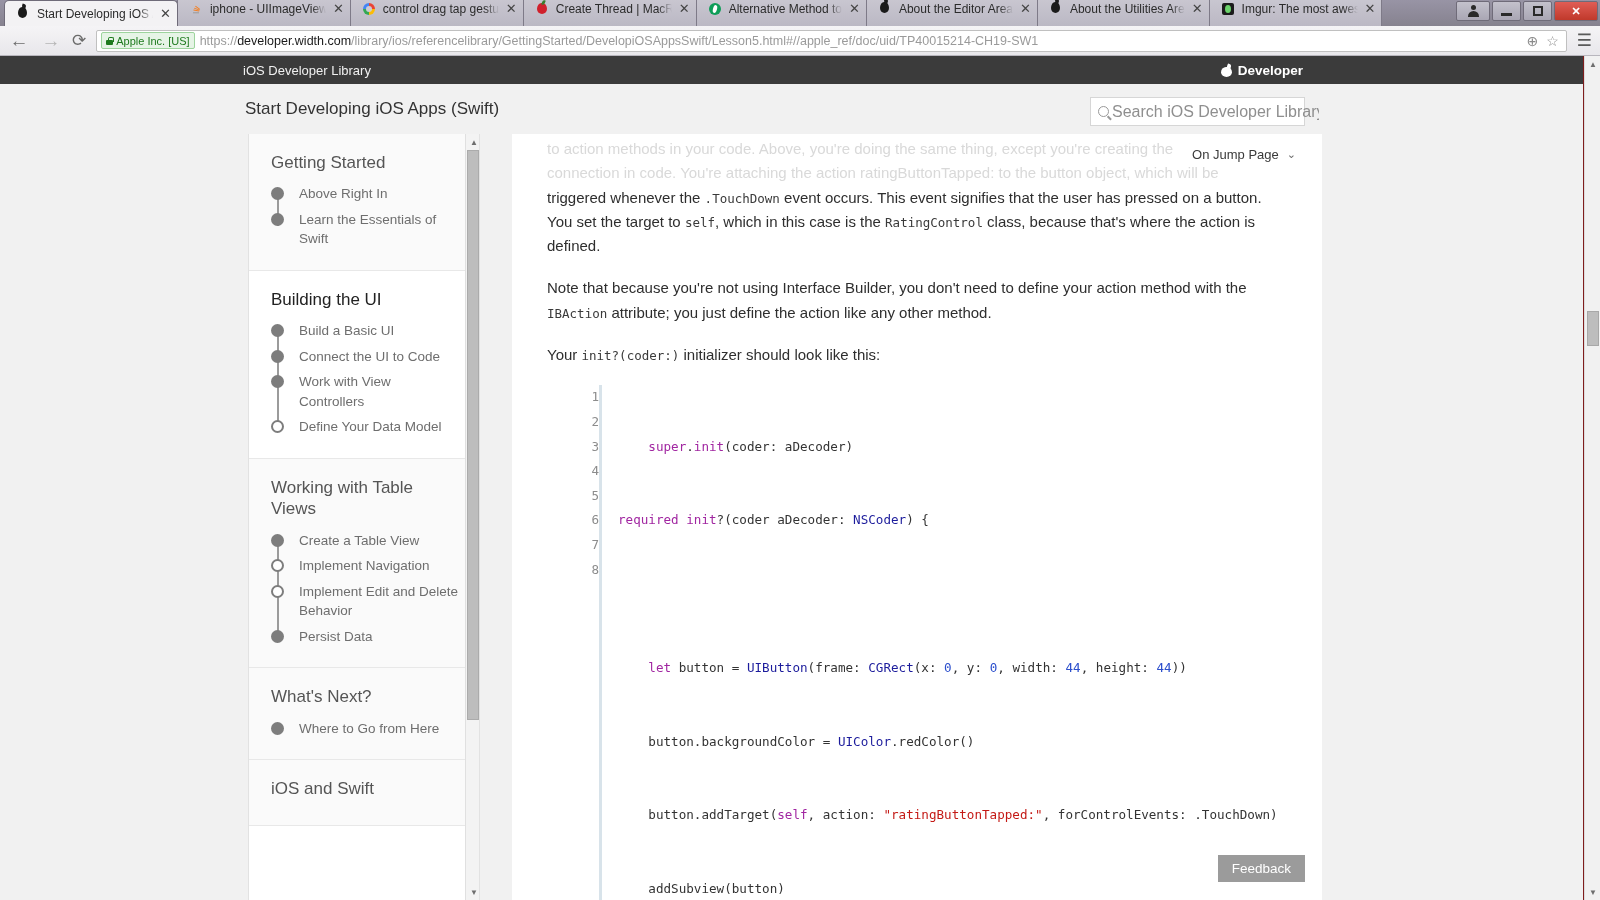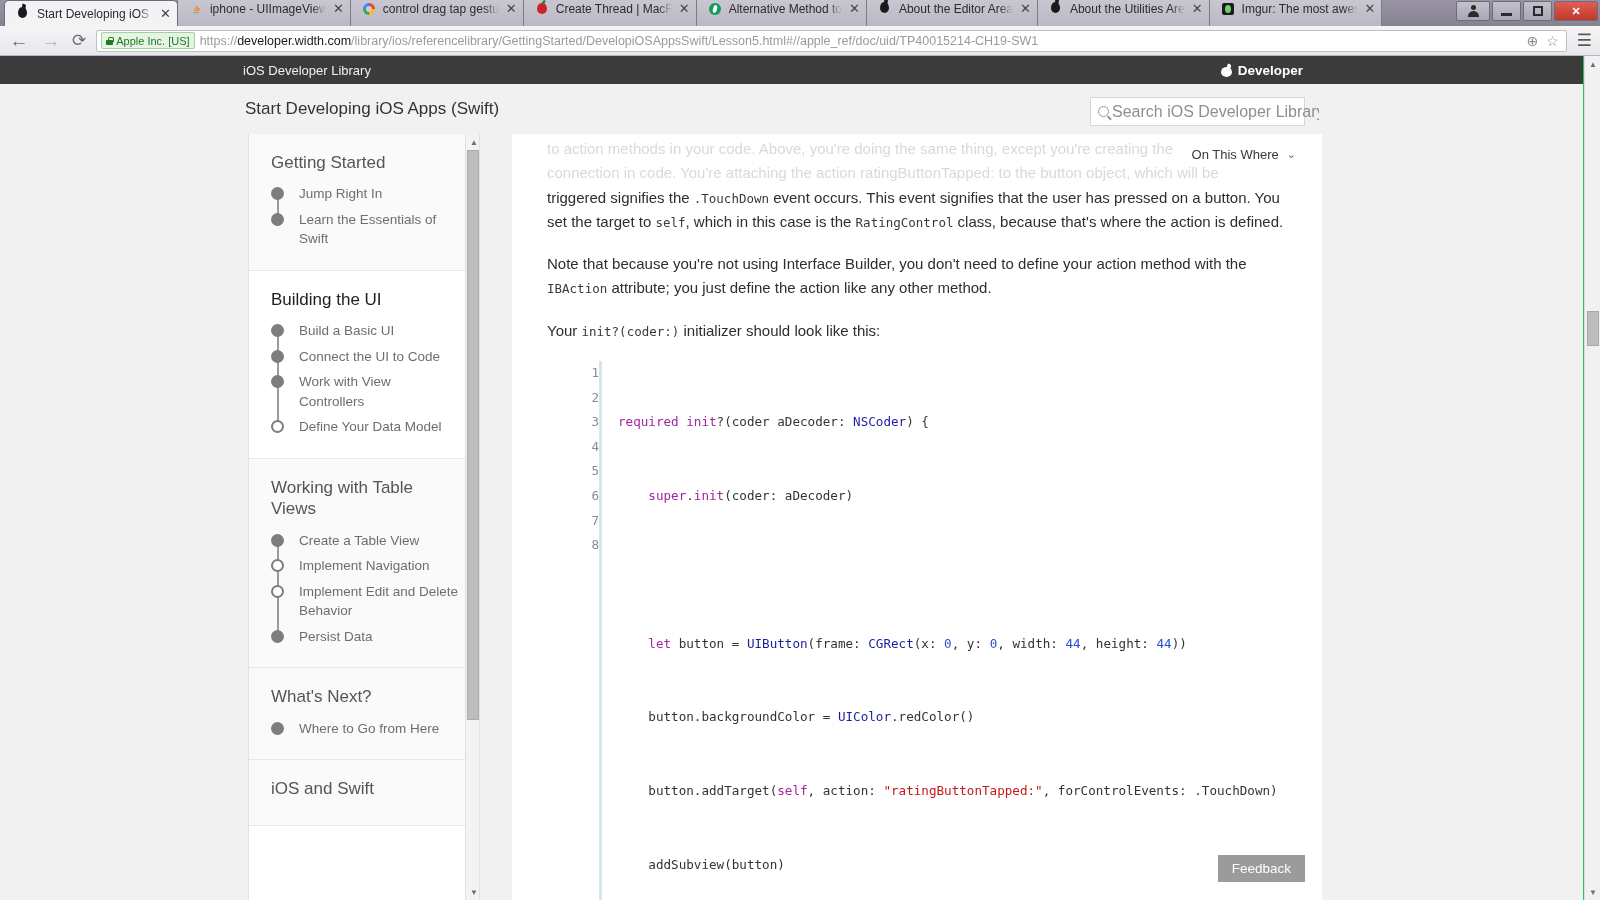--- a/index.html
+++ b/index.html
@@ -178,21 +178,21 @@
   .url-text { white-space: nowrap; overflow: hidden; color: #9a9a9a; }
   .url-text b { color: #1a1a1a; font-weight: normal; }
   .url-icons { margin-left: auto; display: flex; gap: 8px; align-items: center; padding-right: 3px; }
   .zoom-ico, .star-ico { font-size: 14px; color: #8a8a8a; }
   .menu-btn { font-size: 17px; color: #5a5a5a; letter-spacing: 0; }
 
   
   .page {
     position: relative;
     width: 1600px; height: 844px;
-    background: #22c55e;
+    background: #7f1d1d;
     overflow: hidden;
   }
   .page-scroll-col {
     position: absolute; right: 0; top: 0;
     width: 16px; height: 844px;
     background: #f1f1f1;
     border-left: 1px solid #dcdcdc;
   }
   .sb-arrow {
     width: 16px; height: 16px;
@@ -504,21 +504,21 @@
     <div class="body-area">
 
       <div class="sidebar">
 
         <div class="sec">
           <h3>Getting Started</h3>
           <ul class="navlist">
             <div class="connector" style="top:16px;bottom:26px"></div>
             <li>
               <span class="bullet"></span>
-              <span class="nav-label">Jump Right In</span>
+              <span class="nav-label">Above Right In</span>
             </li>
             <li>
               <span class="bullet"></span>
               <span class="nav-label">Learn the Essentials of Swift</span>
             </li>
           </ul>
         </div>
 
         <div class="sec current">
           <h3>Building the UI</h3>
@@ -583,49 +583,49 @@
         <div class="side-sb">
           <div class="sb-arrow">▲</div>
           <div class="side-sb-thumb"></div>
           <div class="sb-arrow bot">▼</div>
         </div>
       </div>
 
       <div class="content">
 
         <div class="otp">
-          <span>On This Where</span>
+          <span>On Jump Page</span>
           <span class="chev">⌄</span>
         </div>
 
         <div class="faded">
           <div>to action methods in your code. Above, you're doing the same thing, except you're creating the</div>
           <div>connection in code. You're attaching the action ratingButtonTapped: to the button object, which will be</div>
         </div>
 
-        <p class="body"><span>triggered signifies the </span><span class="code">.TouchDown</span><span> event occurs. This event signifies that the user has pressed on a button. You set the target to </span><span class="code">self</span><span>, which in this case is the </span><span class="code">RatingControl</span><span> class, because that's where the action is defined.</span></p>
+        <p class="body"><span>triggered whenever the </span><span class="code">.TouchDown</span><span> event occurs. This event signifies that the user has pressed on a button. You set the target to </span><span class="code">self</span><span>, which in this case is the </span><span class="code">RatingControl</span><span> class, because that's where the action is defined.</span></p>
 
         <p class="body"><span>Note that because you're not using Interface Builder, you don't need to define your action method with the </span><span class="code">IBAction</span><span> attribute; you just define the action like any other method.</span></p>
 
         <p class="body intro-line"><span>Your </span><span class="code">init?(coder:)</span><span> initializer should look like this:</span></p>
 
         <div class="codeblock">
           <div class="gutter">
             <div>1</div>
             <div>2</div>
             <div>3</div>
             <div>4</div>
             <div>5</div>
             <div>6</div>
             <div>7</div>
             <div>8</div>
           </div>
           <div class="codebody">
+            <div><span class="pl">    </span><span class="k">super</span><span class="pl">.</span><span class="k">init</span><span class="pl">(coder: aDecoder)</span></div>
             <div><span class="k">required</span> <span class="k">init</span><span class="pl">?(coder aDecoder: </span><span class="t">NSCoder</span><span class="pl">) {</span></div>
-            <div><span class="pl">    </span><span class="k">super</span><span class="pl">.</span><span class="k">init</span><span class="pl">(coder: aDecoder)</span></div>
             <div>&nbsp;</div>
             <div><span class="pl">    </span><span class="k">let</span><span class="pl"> button = </span><span class="t">UIButton</span><span class="pl">(frame: </span><span class="t">CGRect</span><span class="pl">(x: </span><span class="n">0</span><span class="pl">, y: </span><span class="n">0</span><span class="pl">, width: </span><span class="n">44</span><span class="pl">, height: </span><span class="n">44</span><span class="pl">))</span></div>
             <div><span class="pl">    button.backgroundColor = </span><span class="t">UIColor</span><span class="pl">.redColor()</span></div>
             <div><span class="pl">    button.addTarget(</span><span class="k">self</span><span class="pl">, action: </span><span class="s">"ratingButtonTapped:"</span><span class="pl">, forControlEvents: .TouchDown)</span></div>
             <div><span class="pl">    addSubview(button)</span></div>
             
           </div>
         </div>
 
       </div>

